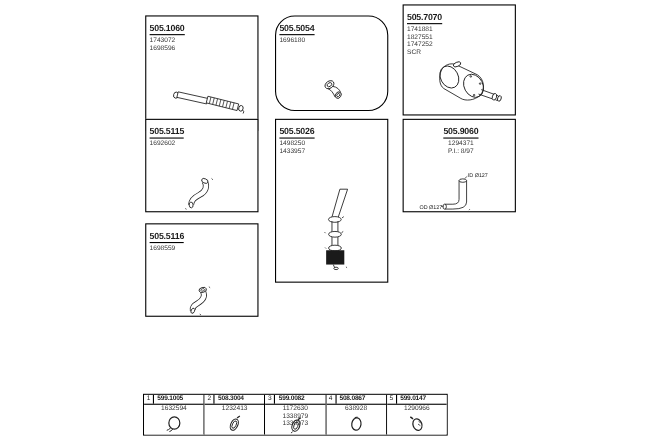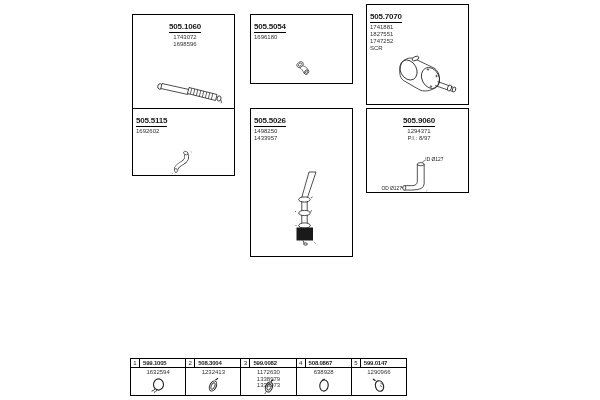--- a/index.html
+++ b/index.html
@@ -26,24 +26,24 @@
     font-size:8px;
     font-weight:bold;
     letter-spacing:-0.2px;
     border-bottom:1px solid #000;
     padding-bottom:0.5px;
   }
   .prefs { margin:1px 0 0 3px; }
   .pref { font-size:6px; line-height:7px; color:#333; }
   .pdraw { position:absolute; left:0; top:0; width:103px; height:100%; }
 
-  .b-1060 { left:132px; top:14px;  height:105px;text-align:center; }
-  .b-5054 { left:250px; top:14px;  height:70px; }
+  .b-1060 { left:132px; top:14px;  height:105px; }
+  .b-5054 { left:250px; top:14px;  height:87px;border-radius:18px; }
   .b-7070 { left:366px; top:4px;  height:101px; }
-  .b-5115 { left:132px; top:108px; height:68px; }
+  .b-5115 { left:132px; top:108px; height:85px; }
   .b-5026 { left:250px; top:108px; height:149px; }
   .b-9060 { left:366px; top:108px; height:85px;text-align:center; }
   .b-5116 { left:132px; top:203px; height:85px; }
 
   
   .legend {
     position:absolute;
     left:130px; top:358px;
     width:277px; height:38px;
     display:flex;
@@ -218,20 +218,37 @@
       <text x="58.5" y="53" font-size="5">ID Ø127</text>
       <text x="13.5" y="82.5" font-size="5">OD Ø127</text>
     </svg>
     <div class="ptitle">505.9060</div>
     <div class="prefs">
       <div class="pref">1294371</div>
       <div class="pref">P.I.: 8/97</div>
     </div>
   </div>
 
+  <div class="pbox b-5116">
+    <svg class="pdraw" viewBox="0 0 103 85">
+      <g fill="none">
+        <path d="M51.5 62 C53.5 66.5 52 70.5 46.5 73.5 C43 75.4 41.5 77.5 42 80" stroke="#222" stroke-width="5.4"></path>
+        <path d="M51.5 62 C53.5 66.5 52 70.5 46.5 73.5 C43 75.4 41.5 77.5 42 80" stroke="#fff" stroke-width="4"></path>
+        <ellipse cx="51.3" cy="61" rx="3.5" ry="2.3" transform="rotate(-15 51.3 61)" stroke="#222" fill="#fff" stroke-width="0.8"></ellipse>
+        <ellipse cx="51.3" cy="61" rx="1.8" ry="1.1" transform="rotate(-15 51.3 61)" stroke="#222" fill="none" stroke-width="0.7"></ellipse>
+        <ellipse cx="42.1" cy="80.4" rx="2.5" ry="1.6" transform="rotate(-65 42.1 80.4)" stroke="#222" fill="#fff" stroke-width="0.8"></ellipse>
+        <line x1="57" y1="58" x2="58.2" y2="59" stroke="#222" stroke-width="0.7"></line>
+        <line x1="48.5" y1="83.5" x2="49.7" y2="84.3" stroke="#222" stroke-width="0.7"></line>
+      </g>
+    </svg>
+    <div class="ptitle">505.5116</div>
+    <div class="prefs">
+      <div class="pref">1698559</div>
+    </div>
+  </div>
 
   <div class="legend">
 
     <div class="lcell">
       <div class="lhead">
         <span class="lidx">1</span>
         <span class="lpart">599.1005</span>
       </div>
       <div class="lrefs">
         <div class="lref">1632594</div>

